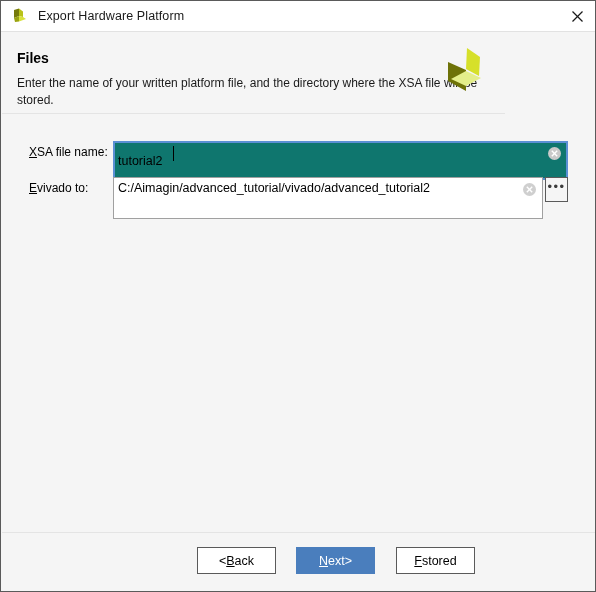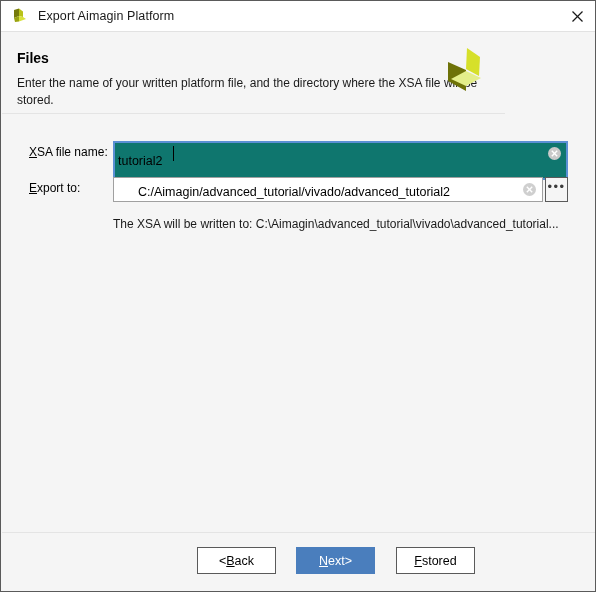--- a/index.html
+++ b/index.html
@@ -161,27 +161,26 @@
     height: 15px;
   }
 
   
   #row-export { top: 62px; left: 0; width: 594px; }
   #label-export { left: 27px; }
   #input-export-wrap {
     position: absolute;
     left: 111px; top: 0;
     width: 430px;
-    height: 25px;
+    height: 42px;
     background: #ffffff;
     border: 1px solid #a0a0a0;
     box-sizing: border-box;
     display: flex;
-    align-items: flex-end;
-    padding-left: 20px;
+    align-items: flex-start;
   }
   #input-export {
     border: none;
     outline: none;
     background: transparent;
     font-family: "Liberation Sans", sans-serif;
     font-size: 12.5px;
     color: #000000;
     padding: 0 0 0 4px;
     margin: 0;
@@ -278,21 +277,21 @@
 
   <div id="titlebar">
     <span id="title-icon">
       <svg width="20" height="20" viewBox="0 0 20 20">
         <polygon points="4,4 9,2.5 9,10 4,12" fill="#767a0a"></polygon>
         <polygon points="9,2.5 13,5.5 13,11 9,10" fill="#b9c219"></polygon>
         <polygon points="9,10 13,11 16,13 9,15.5" fill="#d8e23c"></polygon>
         <polygon points="4,12 9,10 9,15.5 5,16" fill="#9aa311"></polygon>
       </svg>
     </span>
-    <span id="title-text">Export Aimagin Platform</span>
+    <span id="title-text">Export Hardware Platform</span>
     <div id="close-button">
       <svg width="13" height="13" viewBox="0 0 13 13">
         <line x1="1.5" y1="1.5" x2="11.5" y2="11.5" stroke="#1a1a1a" stroke-width="1.2"></line>
         <line x1="11.5" y1="1.5" x2="1.5" y2="11.5" stroke="#1a1a1a" stroke-width="1.2"></line>
       </svg>
     </div>
   </div>
 
   <div id="header-panel">
     <div id="header-title">Files</div>
@@ -318,35 +317,34 @@
           <svg width="15" height="15" viewBox="0 0 15 15">
             <circle cx="7.5" cy="7.5" r="6.5" fill="#c9c9c9"></circle>
             <line x1="4.8" y1="4.8" x2="10.2" y2="10.2" stroke="#ffffff" stroke-width="1.4"></line>
             <line x1="10.2" y1="4.8" x2="4.8" y2="10.2" stroke="#ffffff" stroke-width="1.4"></line>
           </svg>
         </span>
       </div>
     </div>
 
     <div class="form-row" id="row-export">
-      <span class="field-label" id="label-export"><u>E</u><span>xport to:</span></span>
+      <span class="field-label" id="label-export"><u>E</u><span>vivado to:</span></span>
       <div id="input-export-wrap">
         <input id="input-export" type="text" value="C:/Aimagin/advanced_tutorial/vivado/advanced_tutorial2" style="">
         <span id="clear-export">
           <svg width="15" height="15" viewBox="0 0 15 15">
             <circle cx="7.5" cy="7.5" r="6.5" fill="#cfcfcf"></circle>
             <line x1="4.8" y1="4.8" x2="10.2" y2="10.2" stroke="#ffffff" stroke-width="1.4"></line>
             <line x1="10.2" y1="4.8" x2="4.8" y2="10.2" stroke="#ffffff" stroke-width="1.4"></line>
           </svg>
         </span>
       </div>
       <div id="browse-button">•••</div>
     </div>
 
-    <div id="hint-text">The XSA will be written to: C:\Aimagin\advanced_tutorial\vivado\advanced_tutorial...</div>
 
     <div id="mouse-cursor">
       <svg width="14" height="21" viewBox="0 0 14 21">
         <polygon points="0.5,0.5 0.5,15.5 4.2,12.1 6.6,17.8 9.0,16.7 6.7,11.2 11.5,11.0" fill="#ffffff" stroke="#2b2b3b" stroke-width="1"></polygon>
       </svg>
     </div>
   </div>
 
   <div id="buttonbar">
     <div class="dlg-button" id="btn-back">

